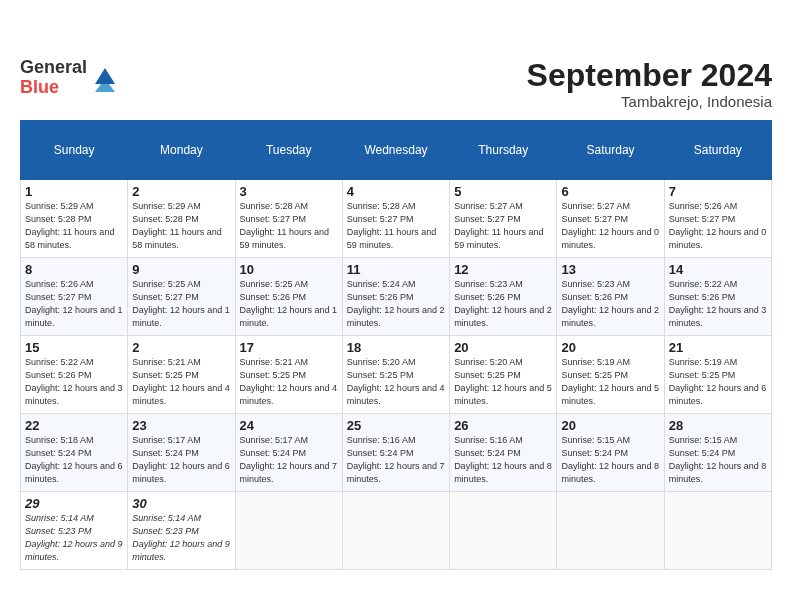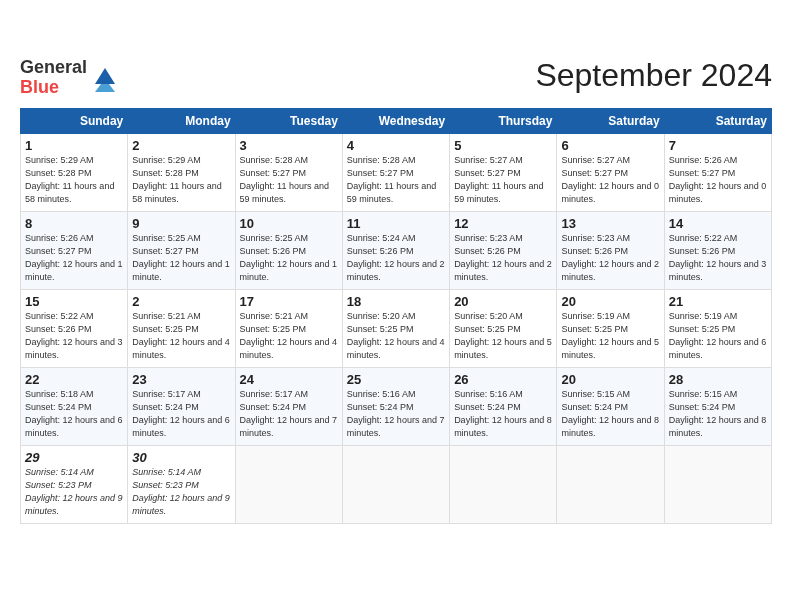--- a/index.html
+++ b/index.html
@@ -45,40 +45,40 @@
     .logo-icon {
       width: 28px;
       height: 28px;
       margin-left: 4px;
     }
     .title-block {
       text-align: right;
     }
     .month-title {
       font-size: 32px;
-      font-weight: normal;
+      font-weight: bold;
       color: #222;
       line-height: 1.1;
     }
     .location {
       font-size: 15px;
       color: #444;
     }
     .calendar {
       width: 100%;
       border-collapse: collapse;
       table-layout: fixed;
     }
     .calendar thead th {
       background: #1a5fa8;
       color: #fff;
       font-size: 12px;
-      font-weight: bold;
-      padding: 5px 4px;
-      text-align: right;
+      font-weight: normal;
+      padding: 22px 4px;
+      text-align: center;
       border: 1px solid #1a5fa8;
     }
     .calendar tbody td {
       border: 1px solid #ddd;
       vertical-align: top;
       padding: 4px 4px 3px 4px;
       font-size: 9.5px;
       color: #333;
       height: 78px;
       background: #fff;
@@ -116,20 +116,21 @@
         <span class="logo-general">General</span>
         <span class="logo-blue">Blue</span>
       </div>
       <svg class="logo-icon" viewBox="0 0 28 28">
         <polygon points="4,20 14,4 24,20" fill="#1a5fa8"></polygon>
         <polygon points="10,20 18,20 24,28 4,28" fill="#4a9fd4"></polygon>
       </svg>
     </div>
     <div class="title-block">
       <div class="month-title">September 2024</div>
+      <div class="location">Tambakrejo, Indonesia</div>
     </div>
   </div>
 
   <table class="calendar">
     <thead>
       <tr>
 
       <th>Sunday</th>
           <th>Monday</th>
           <th>Tuesday</th>

